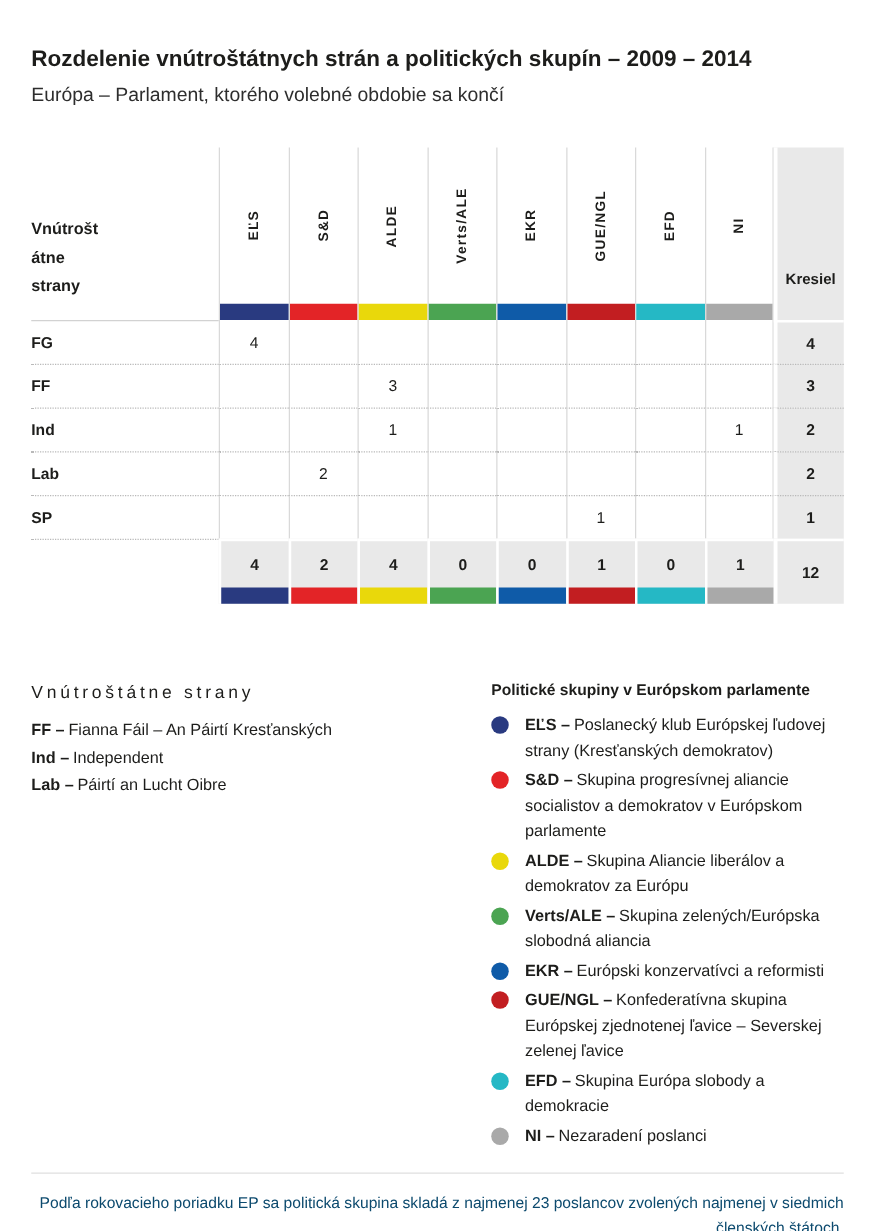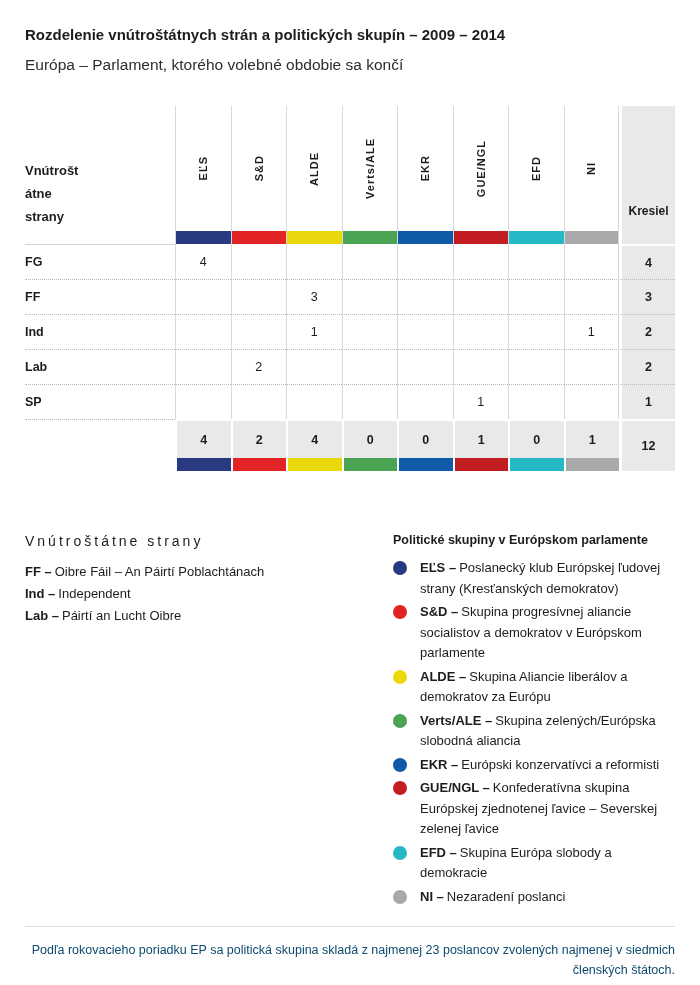--- a/index.html
+++ b/index.html
@@ -5,21 +5,21 @@
   * { box-sizing: border-box; margin: 0; padding: 0; }
   html, body { background: #ffffff; }
   body {
     width: 700px; height: 985px; overflow: hidden;
     font-family: "Liberation Sans", "DejaVu Sans", sans-serif;
     color: #1d1d1b;
   }
   .page { padding: 16px 25px 0 25px; }
 
   
-  .title   { font-size: 15px; font-weight: bold; line-height: 22px; margin-top: 8px; }
+  .title   { font-size: 18px; font-weight: bold; line-height: 22px; margin-top: 20px; }
   .subtitle{ font-size: 15.5px; font-weight: normal; line-height: 22px; margin-top: 8px; color: #2d2d2d; }
 
   
   .ptable { margin-top: 30px; width: 650px; }
   .trow { display: grid; grid-template-columns: 150px repeat(8, 55.5px) 56px; }
 
   .cell { position: relative; }
   .gcell { border-left: 1px solid #d9d9d9; }
   .trow:not(.totals) > :nth-child(9) { border-right: 1px solid #d9d9d9; }
 
@@ -244,21 +244,21 @@
   </div>
         <div class="cell kresiel-cell">12</div>
     </div>
   </div>
 
   <div class="legends">
     <div class="legend-left">
       <h3>Vnútroštátne strany</h3>
       <div id="party-items">
           <div class="party-item">
-    <span class="abbr">FF –</span><span class="nm">Oibre Fáil – An Páirtí Poblachtánach</span>
+    <span class="abbr">FF –</span><span class="nm">Fianna Fáil – An Páirtí Kresťanských</span>
   </div>
           <div class="party-item">
     <span class="abbr">Ind –</span><span class="nm">Independent</span>
   </div>
           <div class="party-item">
     <span class="abbr">Lab –</span><span class="nm">Páirtí an Lucht Oibre</span>
   </div>
         </div>
     </div>
     <div class="legend-right">

